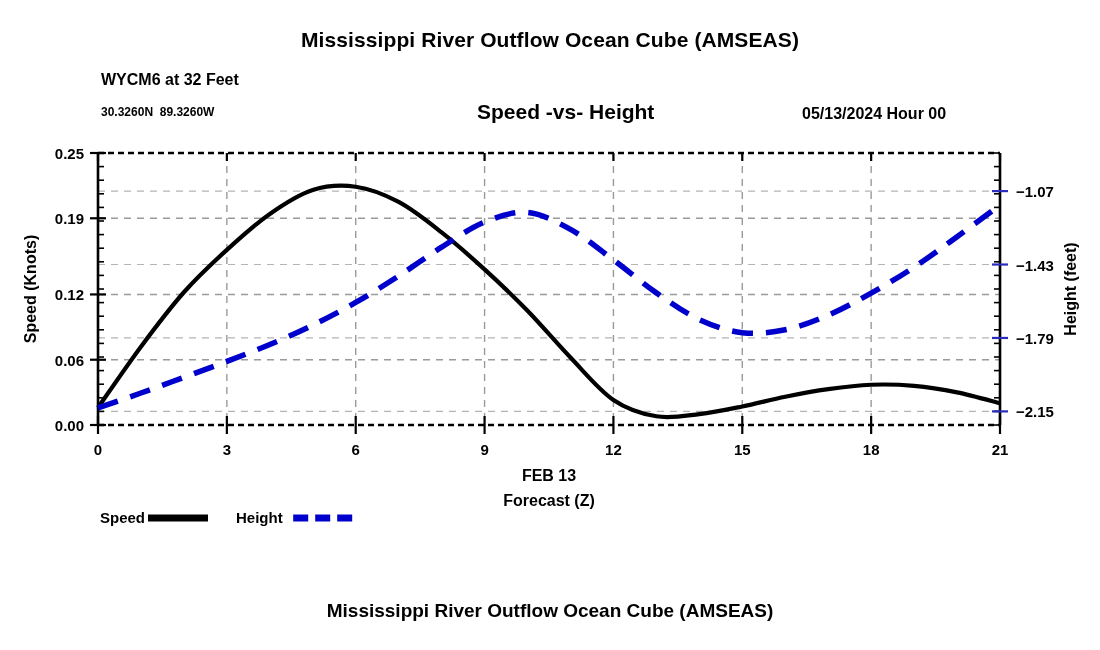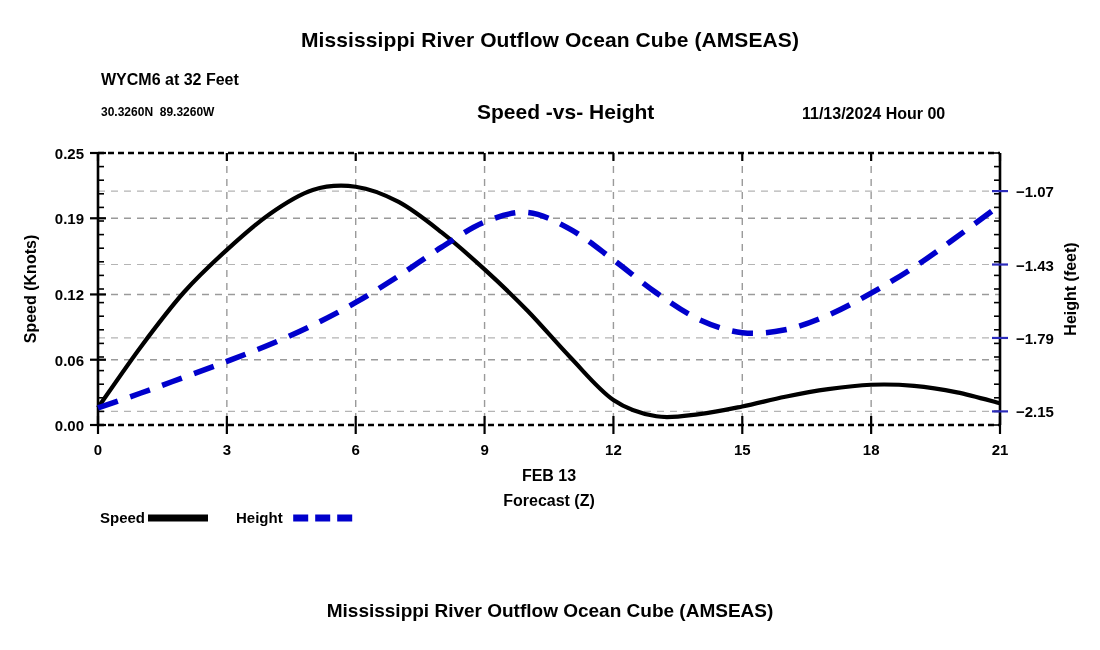--- a/index.html
+++ b/index.html
@@ -53,21 +53,21 @@
 <div id="page">
 
   <div class="txt" id="title-top">Mississippi River Outflow Ocean Cube (AMSEAS)</div>
 
   <div class="txt" id="station-line">WYCM6 at 32 Feet</div>
 
   <div class="txt" id="coords-line">30.3260N  89.3260W</div>
 
   <div class="txt" id="subtitle">Speed -vs- Height</div>
 
-  <div class="txt" id="datestamp">11/13/2024 Hour 00</div>
+  <div class="txt" id="datestamp">05/13/2024 Hour 00</div>
 
   <svg id="chart-svg" viewBox="0 0 1100 650" preserveAspectRatio="none">
     <g id="grid-layer">
         <line x1="226.85714285714286" x2="226.85714285714286" y1="153" y2="425" stroke="#9a9a9a" stroke-width="1.4" stroke-dasharray="7 6"></line>
         <line x1="355.7142857142857" x2="355.7142857142857" y1="153" y2="425" stroke="#9a9a9a" stroke-width="1.4" stroke-dasharray="7 6"></line>
         <line x1="484.57142857142856" x2="484.57142857142856" y1="153" y2="425" stroke="#9a9a9a" stroke-width="1.4" stroke-dasharray="7 6"></line>
         <line x1="613.4285714285714" x2="613.4285714285714" y1="153" y2="425" stroke="#9a9a9a" stroke-width="1.4" stroke-dasharray="7 6"></line>
         <line x1="742.2857142857143" x2="742.2857142857143" y1="153" y2="425" stroke="#9a9a9a" stroke-width="1.4" stroke-dasharray="7 6"></line>
         <line x1="871.1428571428571" x2="871.1428571428571" y1="153" y2="425" stroke="#9a9a9a" stroke-width="1.4" stroke-dasharray="7 6"></line>
         <line x1="98" x2="1000" y1="359.72" y2="359.72" stroke="#9a9a9a" stroke-width="1.4" stroke-dasharray="7 6"></line>

